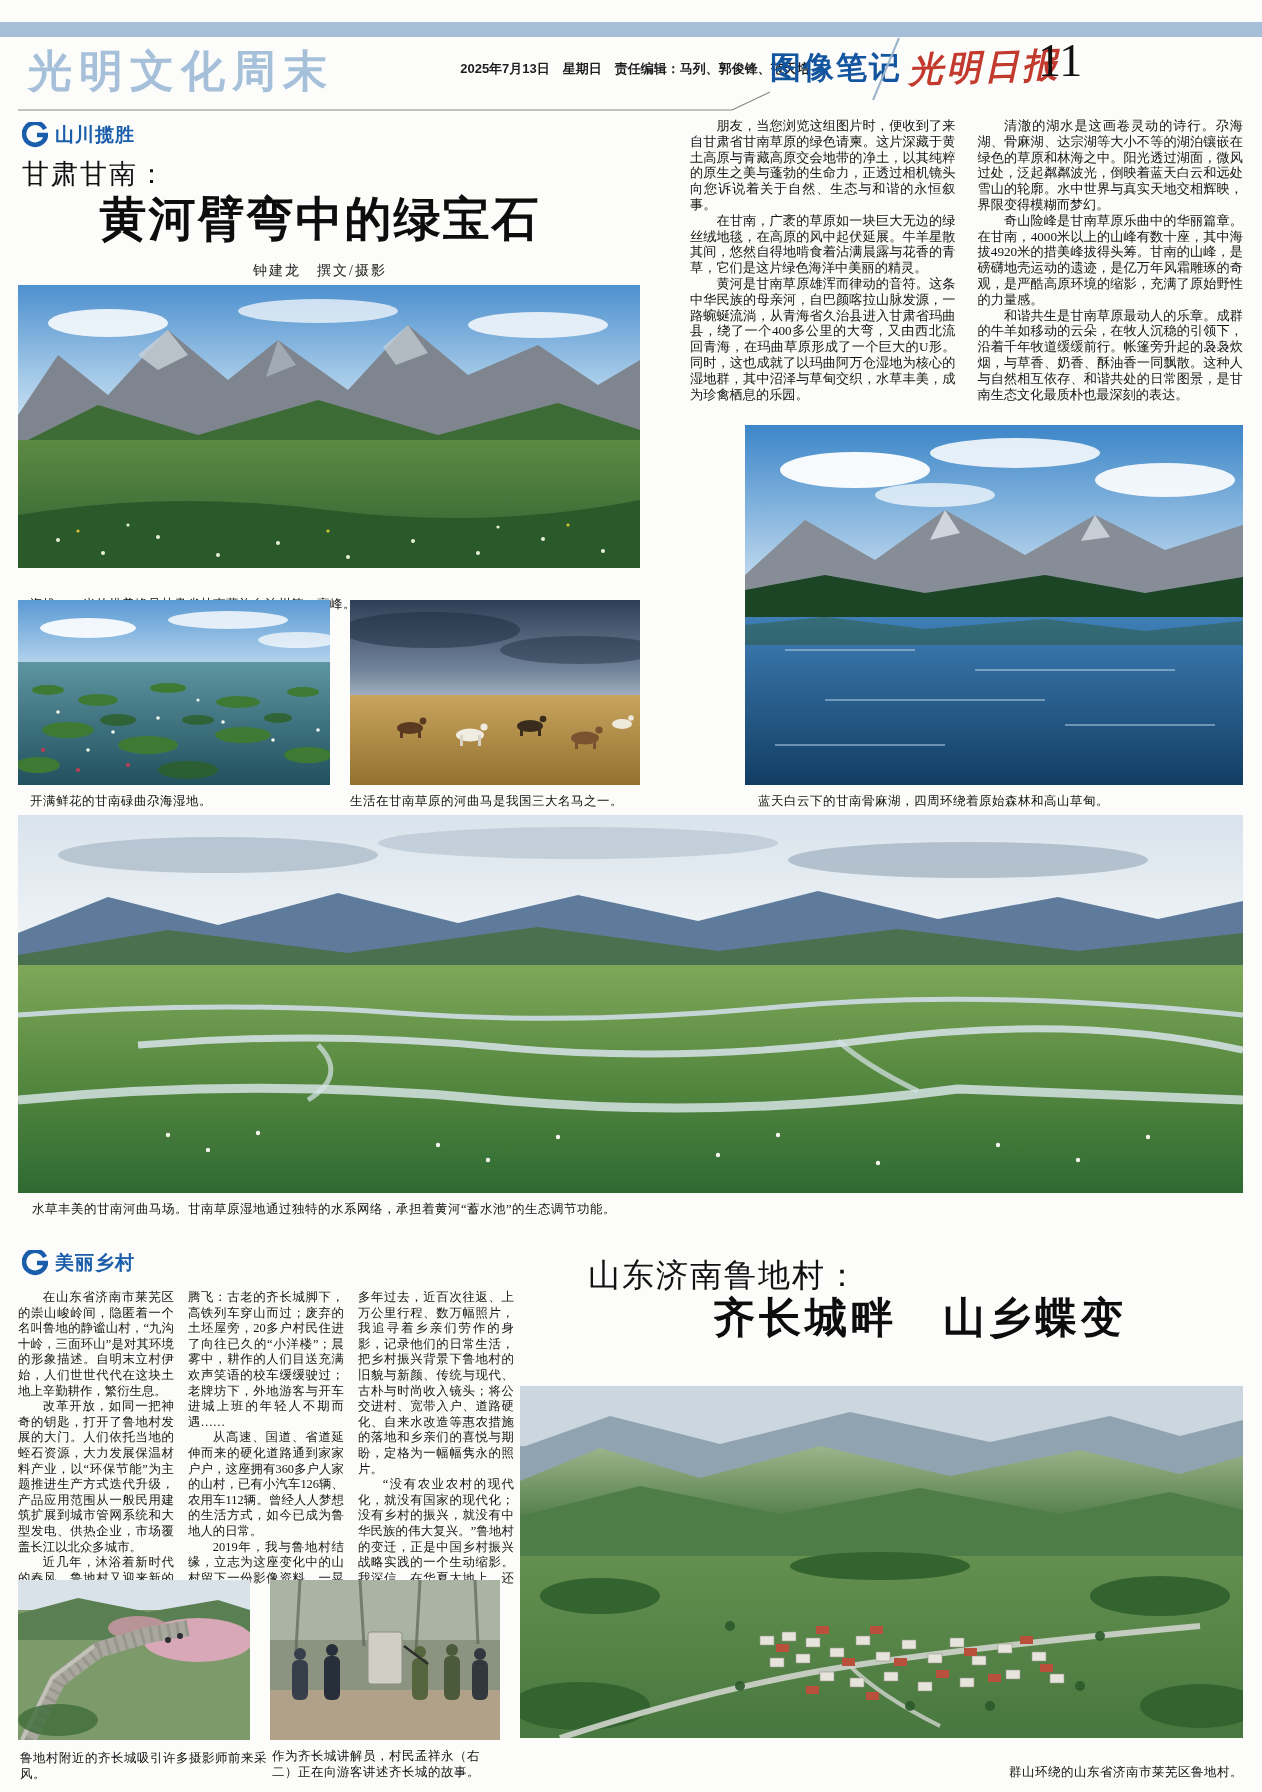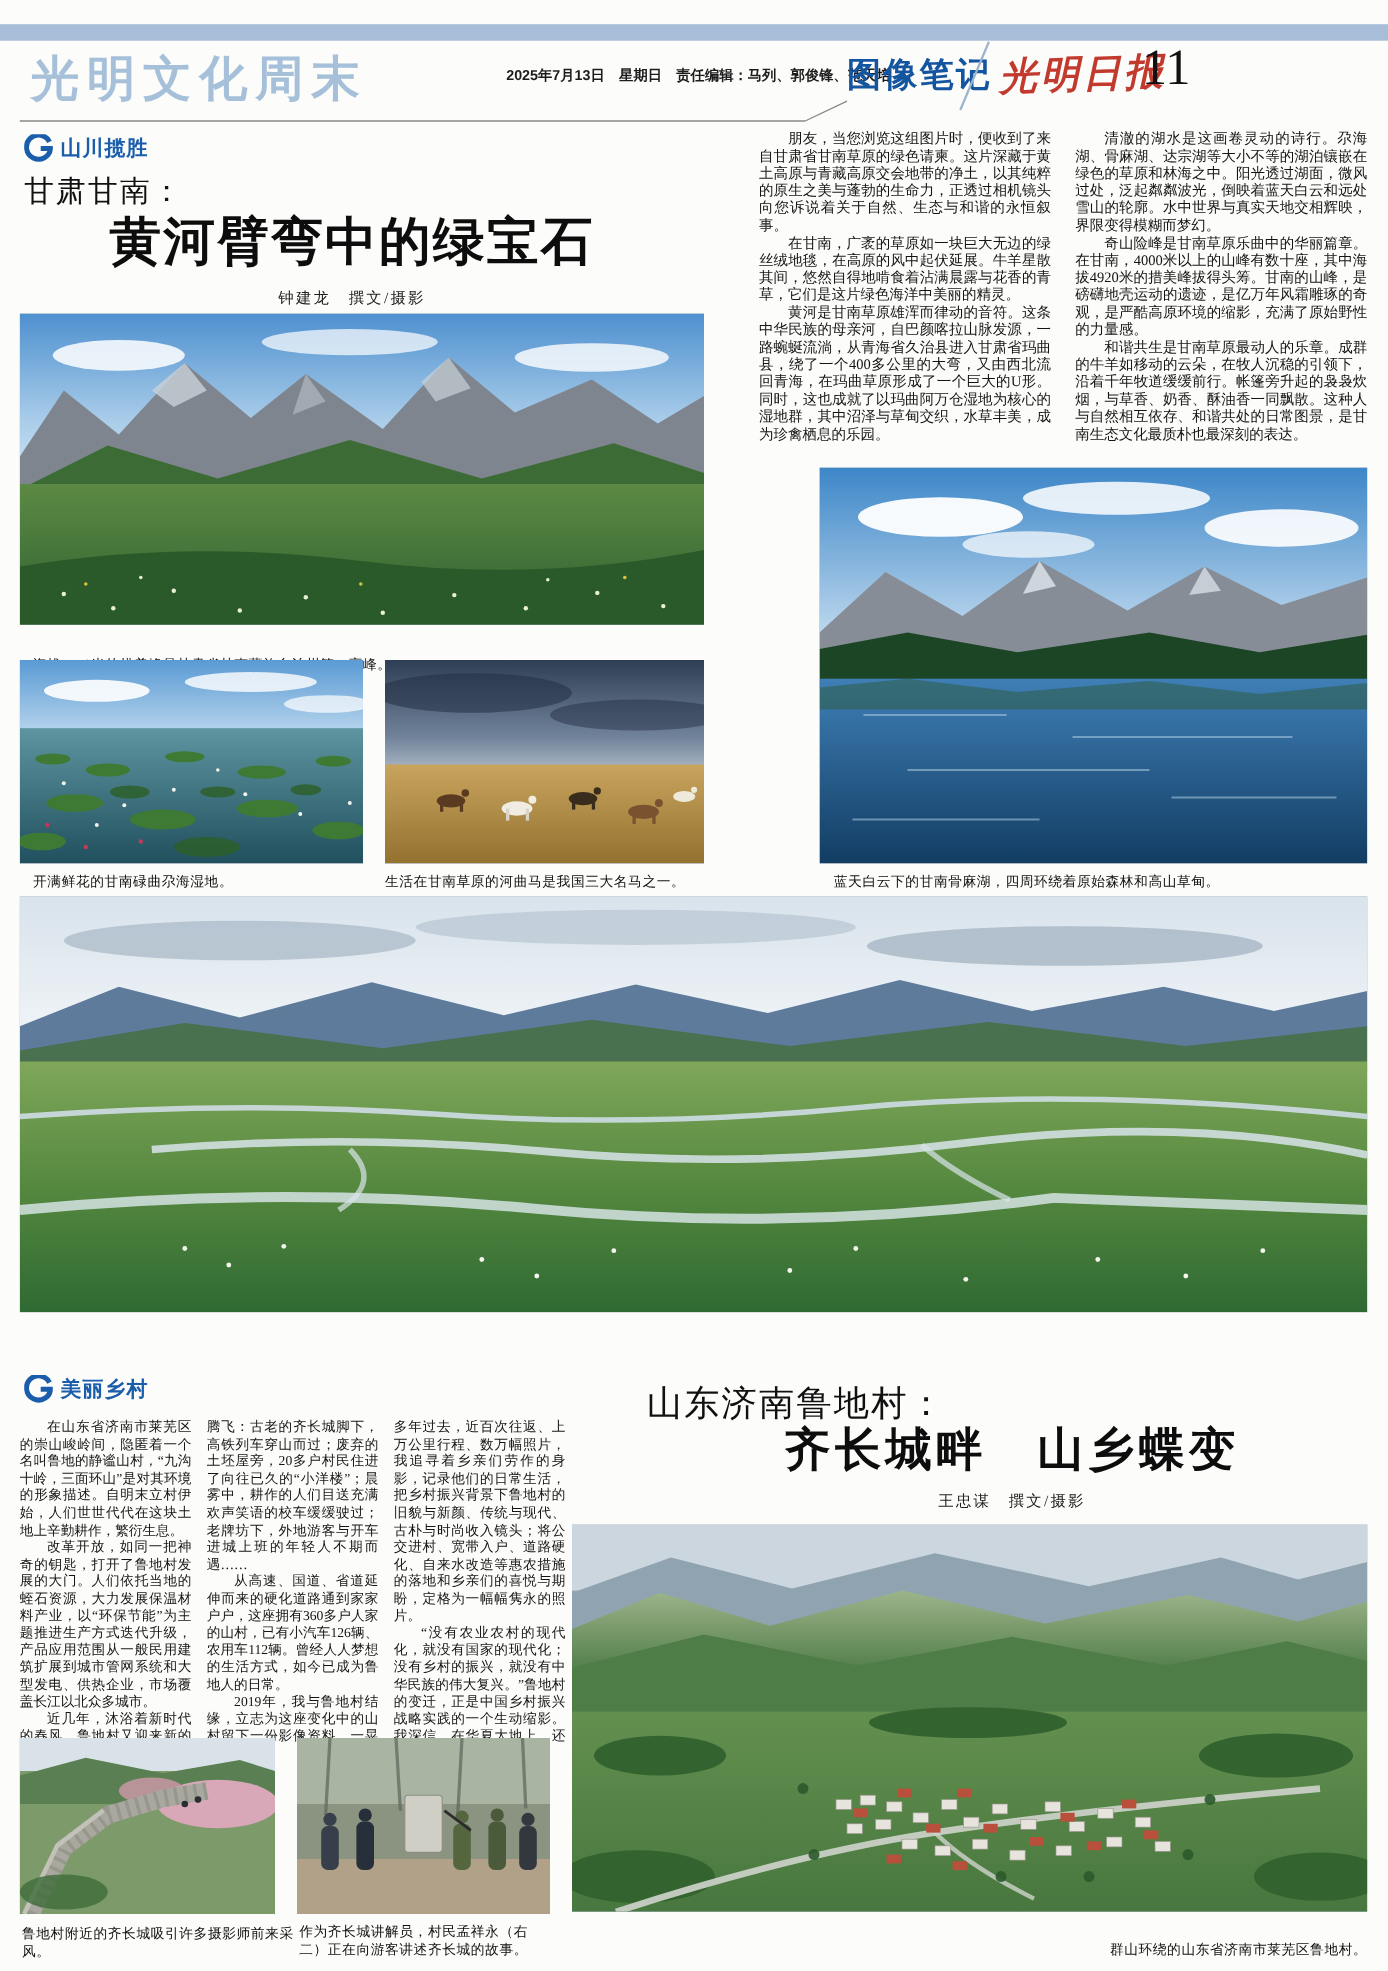--- a/index.html
+++ b/index.html
@@ -291,30 +291,30 @@
           <circle cx="540" cy="322" r="2.2"></circle>
         <circle cx="700" cy="340" r="2.2"></circle>
           <circle cx="760" cy="320" r="2.2"></circle>
           <circle cx="860" cy="348" r="2.2"></circle>
         <circle cx="980" cy="330" r="2.2"></circle>
           <circle cx="1060" cy="345" r="2.2"></circle>
           <circle cx="1130" cy="322" r="2.2"></circle>
       </g>
     </svg>
   </div>
+  <div class="abs caption" style="left:32px;top:1201px;width:1200px;">水草丰美的甘南河曲马场。甘南草原湿地通过独特的水系网络，承担着黄河“蓄水池”的生态调节功能。</div>
 
   <div class="abs badge" style="left:22px;top:1250px;">
     <svg class="g-icon" viewBox="0 0 26 26">
       <path d="M23 7 A11 11 0 1 0 24 13 L15 13" fill="none" stroke="#1a5dab" stroke-width="4.6"></path>
     </svg>
     <span class="b-label">美丽乡村</span>
   </div>
   <div class="abs kicker2">山东济南鲁地村：</div>
   <div class="abs headline2">齐长城畔　山乡蝶变</div>
-  <div class="abs byline byline2">王忠谋　撰文/摄影</div>
 
   <div class="abs art2-text">
     <p>在山东省济南市莱芜区的崇山峻岭间，隐匿着一个名叫鲁地的静谧山村，“九沟十岭，三面环山”是对其环境的形象描述。自明末立村伊始，人们世世代代在这块土地上辛勤耕作，繁衍生息。</p>
     <p>改革开放，如同一把神奇的钥匙，打开了鲁地村发展的大门。人们依托当地的蛭石资源，大力发展保温材料产业，以“环保节能”为主题推进生产方式迭代升级，产品应用范围从一般民用建筑扩展到城市管网系统和大型发电、供热企业，市场覆盖长江以北众多城市。</p>
     <p>近几年，沐浴着新时代的春风，鲁地村又迎来新的腾飞：古老的齐长城脚下，高铁列车穿山而过；废弃的土坯屋旁，20多户村民住进了向往已久的“小洋楼”；晨雾中，耕作的人们目送充满欢声笑语的校车缓缓驶过；老牌坊下，外地游客与开车进城上班的年轻人不期而遇……</p>
     <p>从高速、国道、省道延伸而来的硬化道路通到家家户户，这座拥有360多户人家的山村，已有小汽车126辆、农用车112辆。曾经人人梦想的生活方式，如今已成为鲁地人的日常。</p>
     <p>2019年，我与鲁地村结缘，立志为这座变化中的山村留下一份影像资料。一晃多年过去，近百次往返、上万公里行程、数万幅照片，我追寻着乡亲们劳作的身影，记录他们的日常生活，把乡村振兴背景下鲁地村的旧貌与新颜、传统与现代、古朴与时尚收入镜头；将公交进村、宽带入户、道路硬化、自来水改造等惠农措施的落地和乡亲们的喜悦与期盼，定格为一幅幅隽永的照片。</p>
     <p>“没有农业农村的现代化，就没有国家的现代化；没有乡村的振兴，就没有中华民族的伟大复兴。”鲁地村的变迁，正是中国乡村振兴战略实践的一个生动缩影。我深信，在华夏大地上，还有无数个像鲁地这样的乡村，正在经历着美丽的蝶变。</p>
 
   </div>

